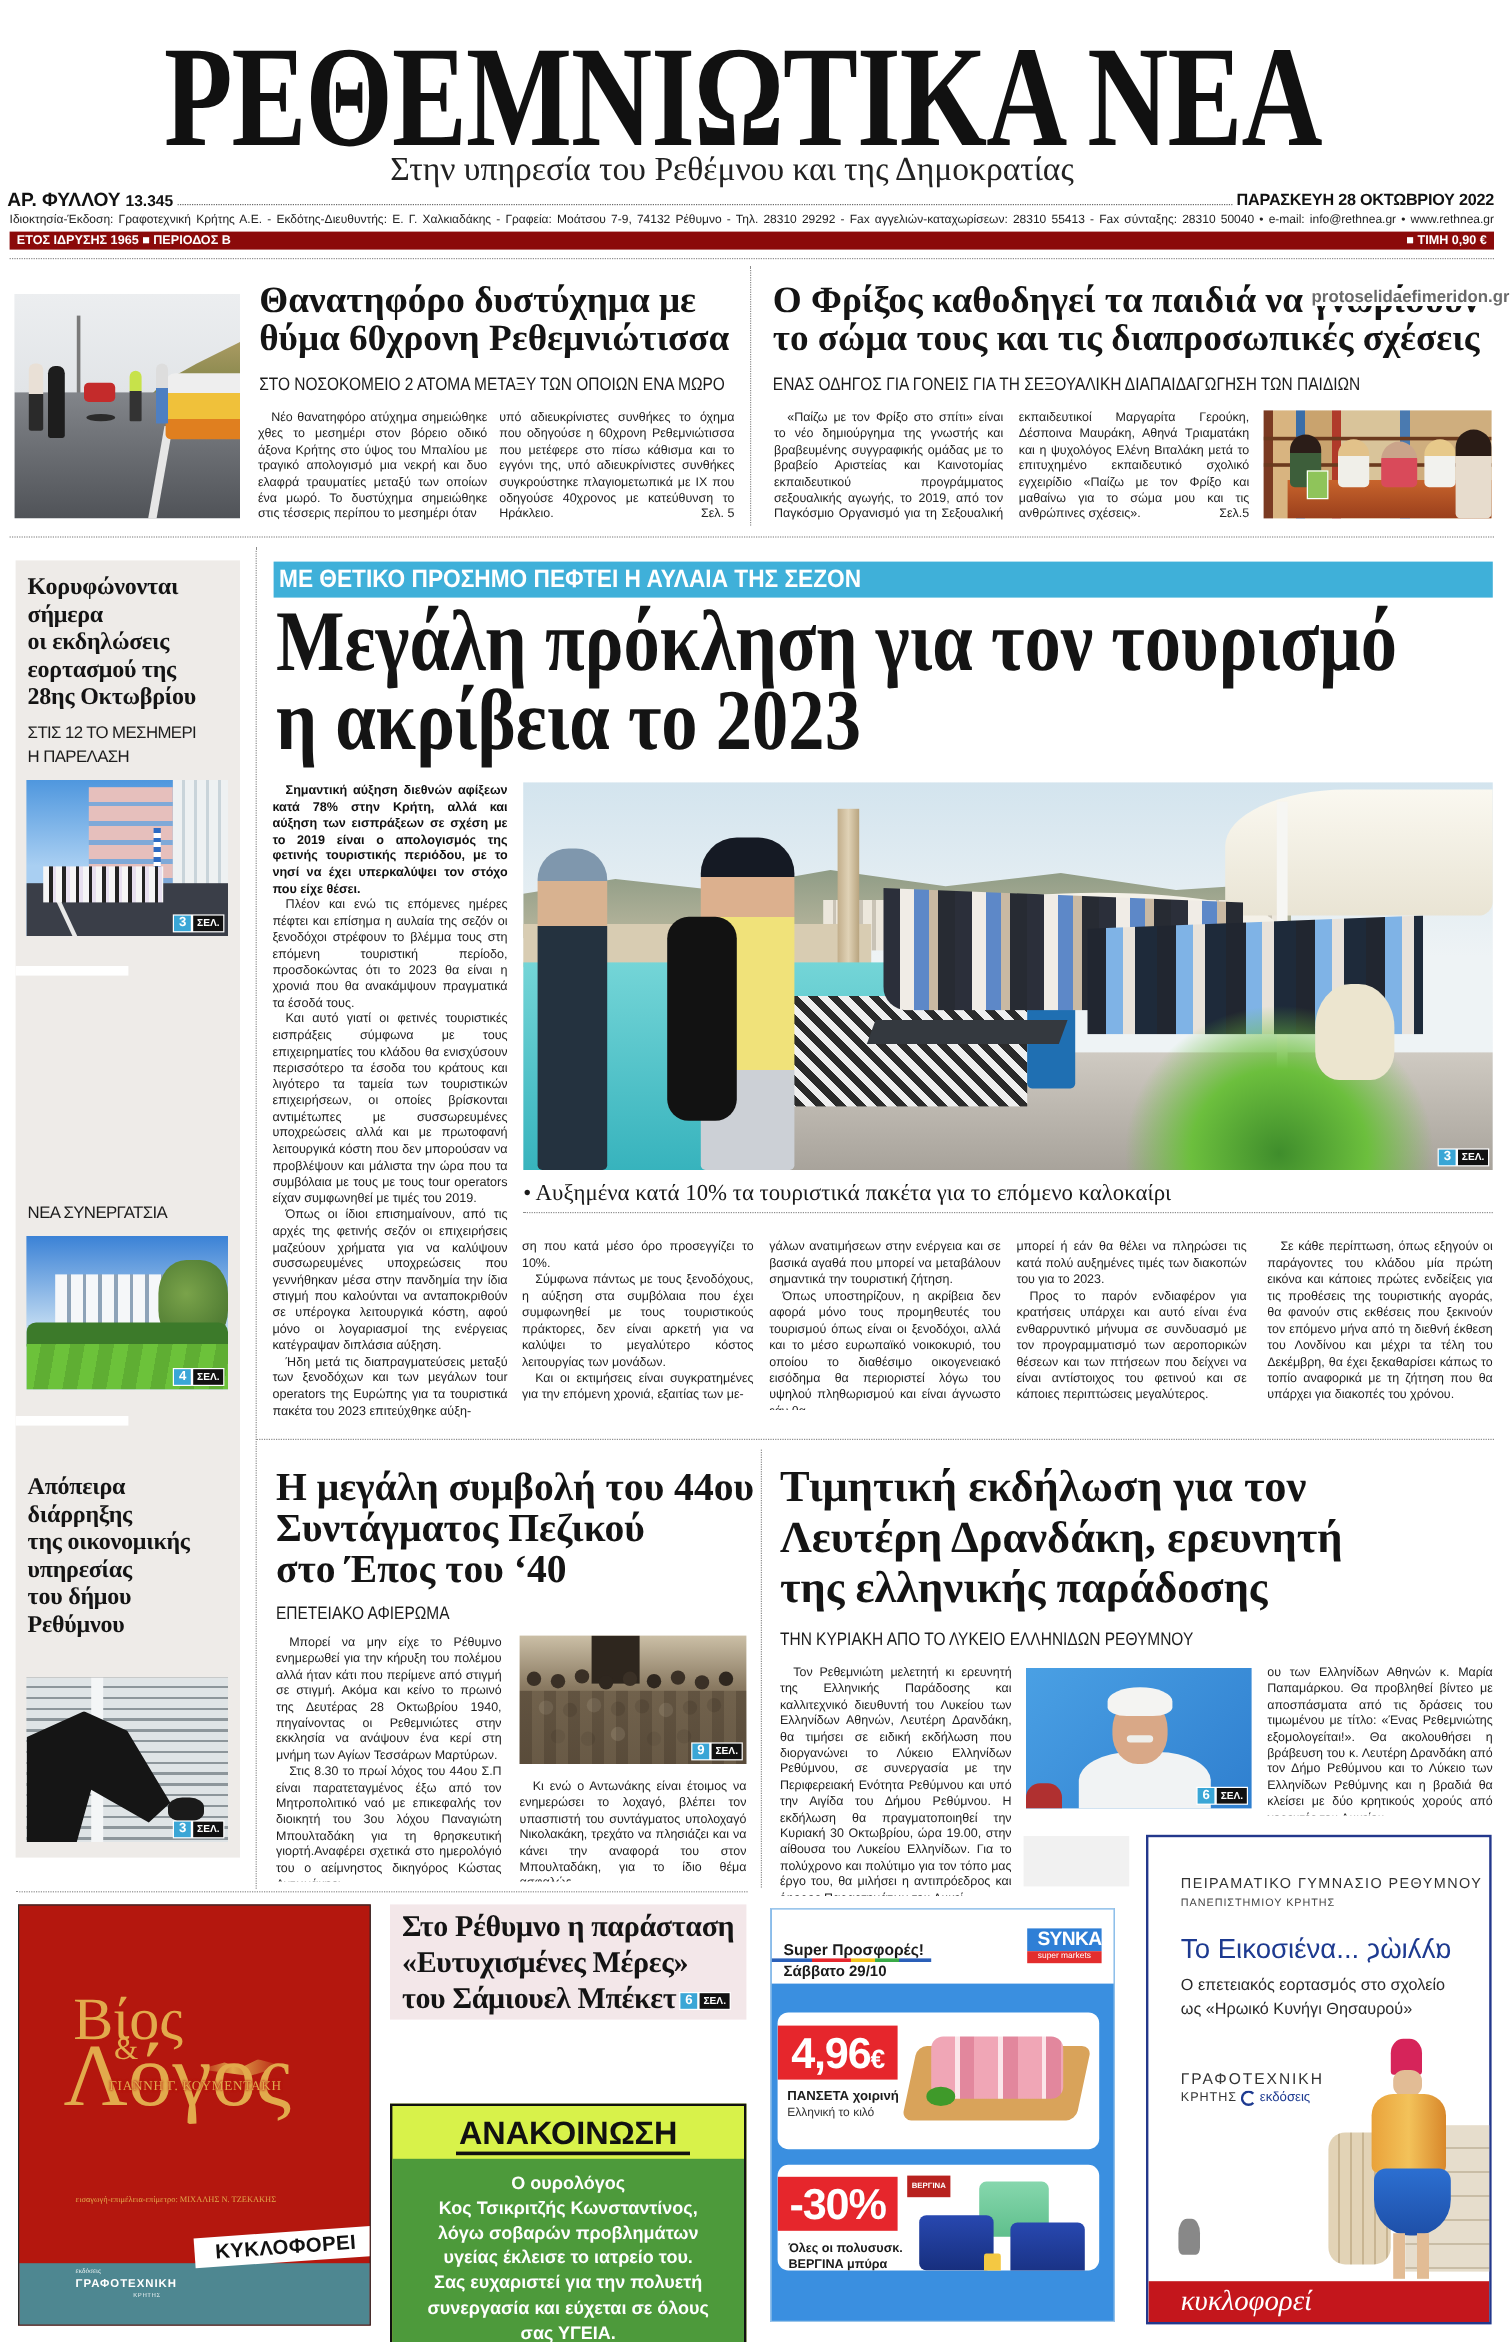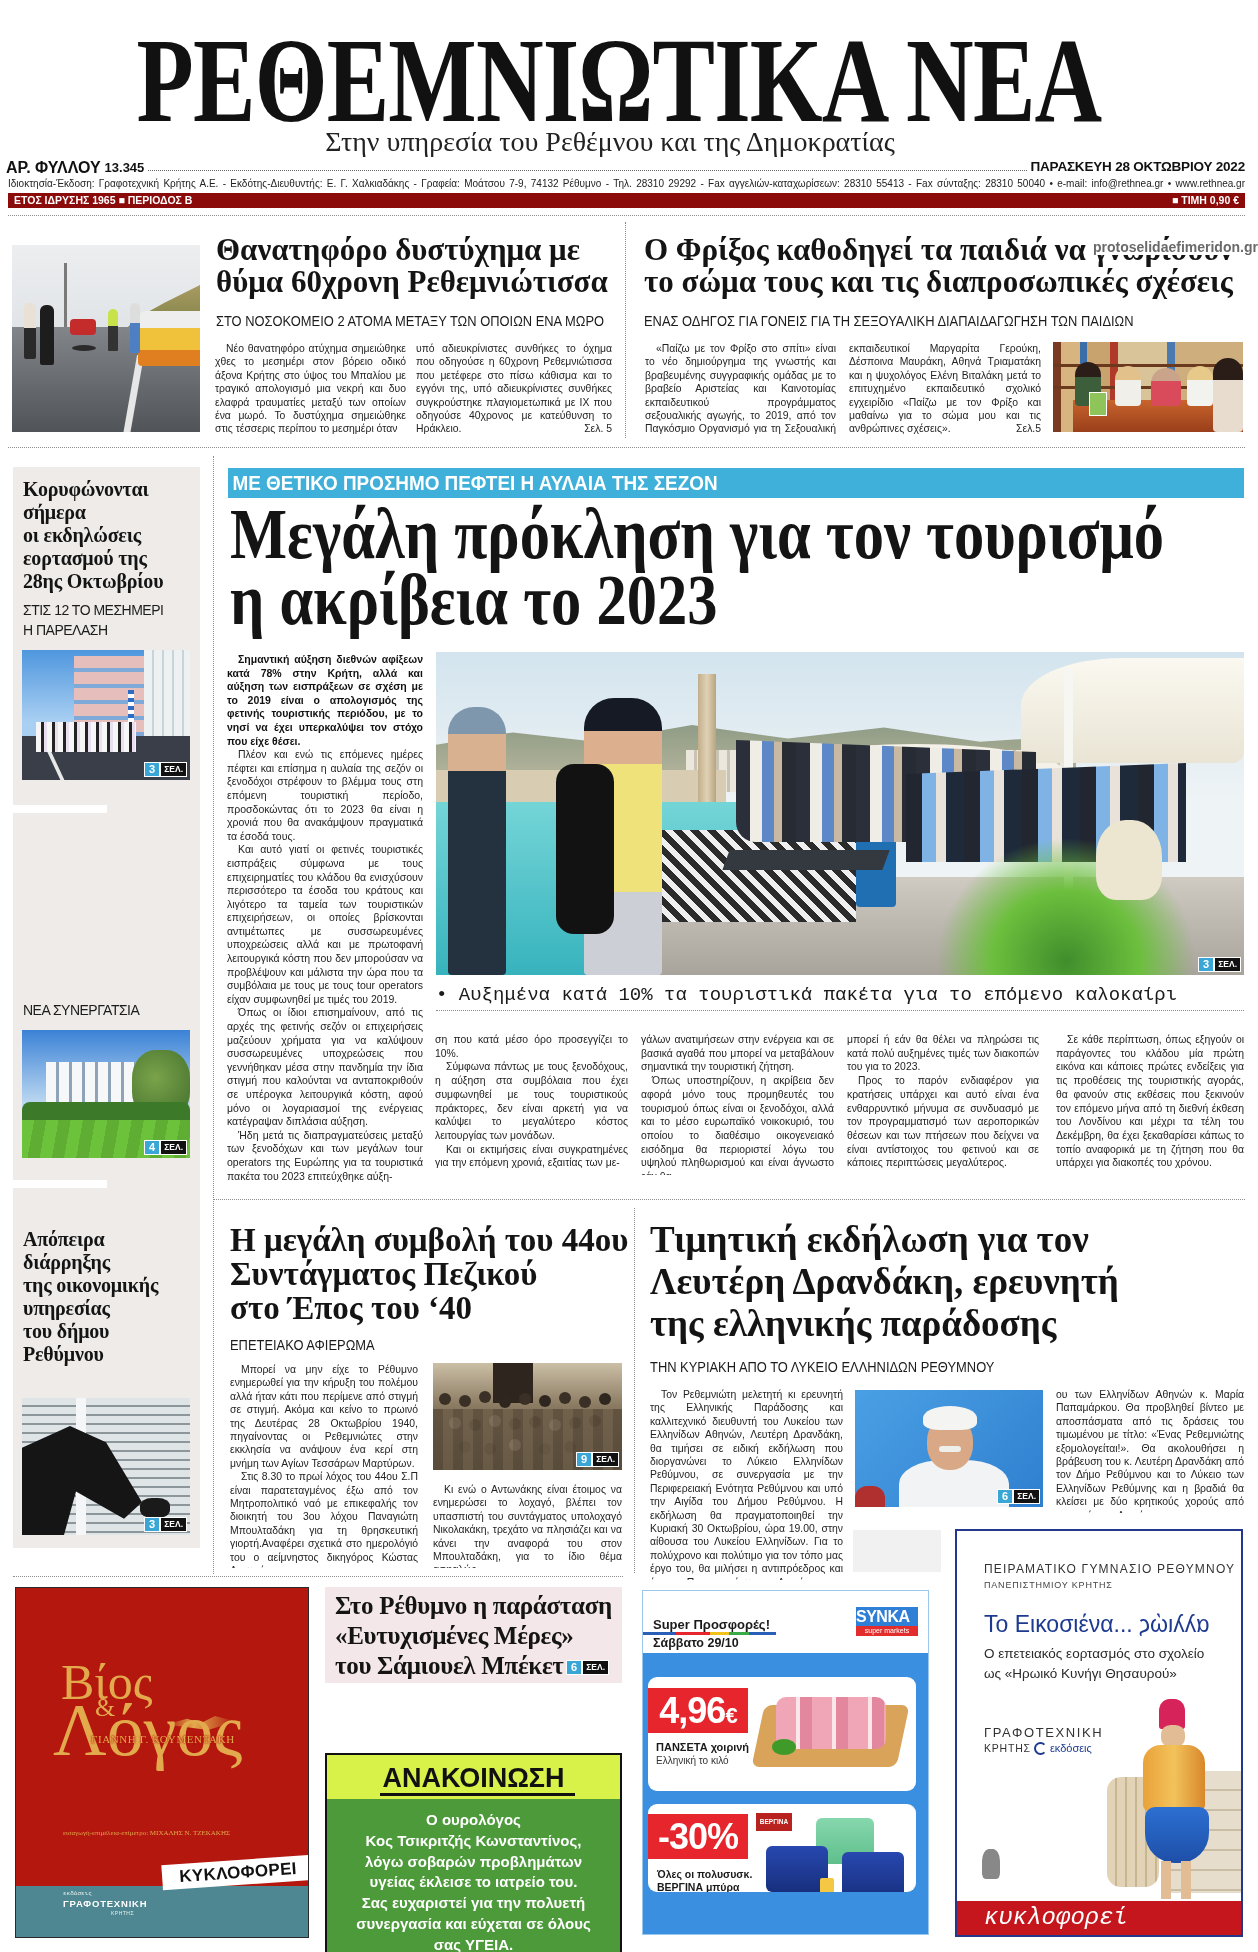--- a/index.html
+++ b/index.html
@@ -1,19 +1,19 @@
 <!DOCTYPE html>
 <html lang="el" style="--masthead-bar: #8b0a0a; --kicker-bar: #3fb0d9; --sidebar-bg: #eeebe8; --badge-blue: #3aa6d6; --teaser-bg: #f3e7e9; --announce-lime: #d8f24a; --announce-green: #4d9a3b; --book-red: #b4170e; --book-teal: #4e8791; --book-gold: #e2aa4c; --market-blue: #3a8fe0; --market-red: #e6262c; --school-blue: #23388c; --school-red: #c4161c;"><head>
 <meta charset="utf-8">
 <style>
 *{box-sizing:border-box;margin:0;padding:0}
 html,body{background:#fff}
 #page{position:relative;width:1258px;height:1952px;overflow:hidden;background:#fff;font-family:"Liberation Sans","DejaVu Sans",sans-serif;color:#1c1c1c}
 .a{position:absolute}
-.serif{font-family:Liberation Mono, monospace}
+.serif{font-family:Liberation Serif, serif}
 .pre{white-space:pre}
 .nw{white-space:nowrap}
 .dh{position:absolute;height:0;border-top:1.5px dotted #8c8c8c}
 .dv{position:absolute;width:0;border-left:1.5px dotted #8c8c8c}
 .txt{position:absolute;font-size:10.4px;line-height:13.4px;text-align:justify;hyphens:auto;color:#232323;overflow:hidden}
 .txt p{text-indent:11px}
 .txt p.cont{text-indent:0}
 .txt p.lead{font-weight:bold;color:#111}
 .pref{float:right;text-indent:0;padding-left:6px}
 .hl{position:absolute;font-family:"Liberation Serif","DejaVu Serif",serif;font-weight:bold;color:#141414;white-space:pre}
@@ -331,21 +331,21 @@
     </div>
     <div class="a nw" style="left:0;top:217px;width:293px;text-align:left;font-weight:bold;font-size:14px;line-height:18px;color:#111">Χ. Δασκαλάκη 5, 74100 Ρέθυμνο</div>
   </div>
 
   <div class="a synka">
     <div class="a" style="left:0;top:0;width:287px;height:62px;background:#fff">
       <div class="a nw" style="left:10px;top:26px;font-weight:bold;font-size:13px;line-height:15px;color:#1a1a1a">Super Προσφορές!</div>
       <div class="a" style="left:0;top:41px;width:133px;height:3px;background:linear-gradient(90deg,#2a5fb8 0 25%,#e6262c 25% 50%,#f2c21a 50% 65%,#3aaa48 65% 80%,#2a5fb8 80%)"></div>
       <div class="a nw" style="left:10px;top:45px;font-weight:bold;font-size:12.5px;line-height:14px;color:#1a1a1a">Σάββατο 29/10</div>
       <div class="a" style="left:213px;top:16px;width:62px;height:34px">
-        <div class="a" style="left:0;top:0;width:62px;height:19px;background:#2f7fd6;color:#fff;font-weight:bold;font-size:16px;line-height:19px;text-align:left;letter-spacing:-.5px">SYNKA</div>
+        <div class="a" style="left:0;top:0;width:62px;height:19px;background:#2f7fd6;color:#fff;font-weight:bold;font-size:16px;line-height:19px;text-align:right;letter-spacing:-.5px">SYNKA</div>
         <div class="a" style="left:0;top:19px;width:62px;height:10px;background:#e32d2d;color:#fff;font-size:7px;line-height:10px;text-align:center">super markets</div>
       </div>
     </div>
     <div class="card" style="top:86px;height:114px">
       <div class="pricebox" style="top:11px"><span>4,96</span><span style="font-size:22px">€</span></div>
       <div class="a" style="left:110px;top:28px;width:145px;height:62px;background:#d9a35a;border-radius:8px;transform:skewX(-12deg)"></div>
       <div class="a" style="left:128px;top:20px;width:110px;height:52px;background:repeating-linear-gradient(90deg,#f0a6b6 0 20px,#fbe6ea 20px 24px,#e2879d 24px 36px);border-radius:10px"></div>
       <div class="a" style="left:124px;top:62px;width:24px;height:16px;background:#3f9a2a;border-radius:50%"></div>
       <div class="a nw" style="left:8px;top:64px;font-weight:bold;font-size:11px;line-height:13px;color:#1a1a1a">ΠΑΝΣΕΤΑ χοιρινή</div>
       <div class="a nw" style="left:8px;top:78px;font-size:10px;line-height:12px;color:#333">Ελληνική το κιλό</div>

